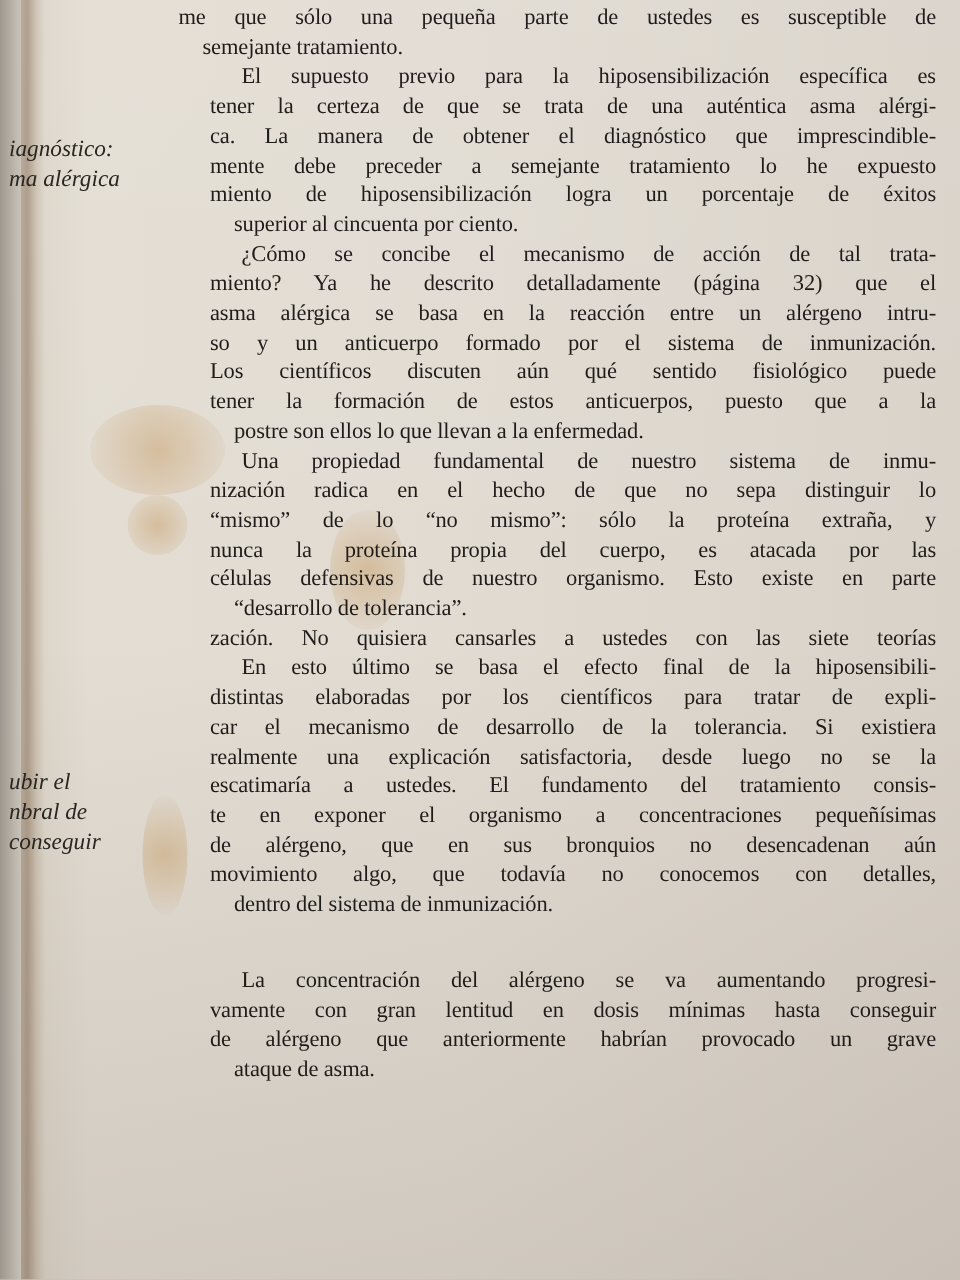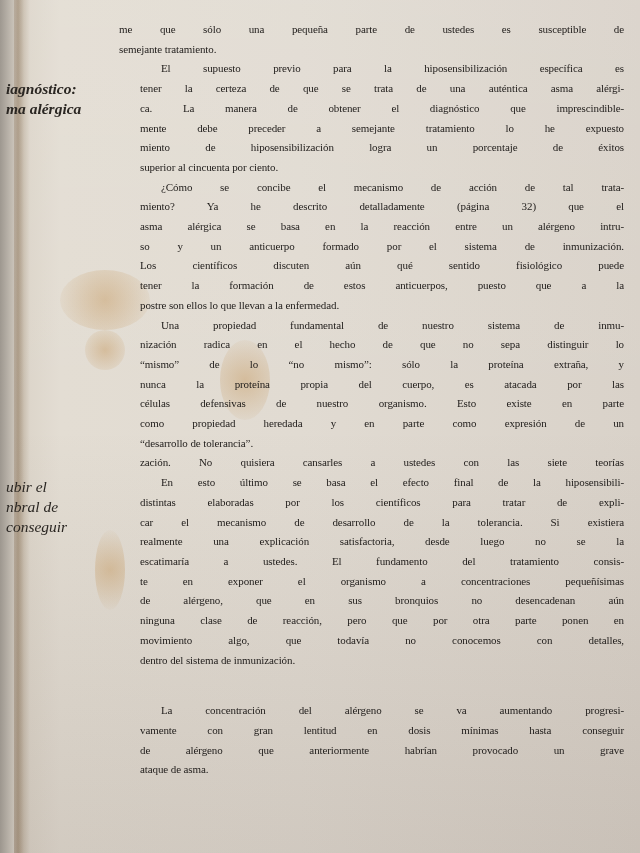--- a/index.html
+++ b/index.html
@@ -45,61 +45,62 @@
     left: 6px;
     width: 100px;
     font-style: italic;
     font-size: 15.5px;
     line-height: 20px;
     color: #2a2622;
   }
   .text-block {
     position: absolute;
     left: 119px;
-    top: 20px;
+    top: 3px;
     width: 505px;
     color: #1f1c1a;
-    font-size: 11px;
+    font-size: 15px;
     line-height: 19.7px;
     letter-spacing: -0.1px;
   }
   .para {
     margin: 0;
     text-align: justify;
     text-align-last: left;
   }
   .para.indent { text-indent: 21px; }
   .line {
     display: block;
     white-space: nowrap;
     text-align: justify;
     text-align-last: justify;
   }
   .line.last {
     text-align-last: left;
+    margin-left: 16px;
   }
 </style>
 </head>
 <body>
 
 <div class="page">
   <div class="prev-page-edge"></div>
   <div class="gutter-shadow"></div>
 
   <div class="stain" style="left:60px;top:270px;width:90px;height:60px;"></div>
   <div class="stain" style="left:85px;top:330px;width:40px;height:40px;"></div>
   <div class="stain" style="left:220px;top:340px;width:50px;height:80px;"></div>
   <div class="stain" style="left:95px;top:530px;width:30px;height:80px;"></div>
 
-  <div class="margin-note" style="top:79px;font-weight:bold;">
+  <div class="margin-note" style="top:90px;">
     <div>iagnóstico:</div>
     <div>ma alérgica</div>
   </div>
 
-  <div class="margin-note" style="top:477px;">
+  <div class="margin-note" style="top:512px;">
     <div>ubir el</div>
     <div>nbral de</div>
     <div>conseguir</div>
   </div>
 
   <div class="text-block">
     <div class="para">
       <span class="line">me que sólo una pequeña parte de ustedes es susceptible de</span>
       <span class="line last">semejante tratamiento.</span>
     </div>
@@ -119,33 +120,31 @@
       <span class="line">Los científicos discuten aún qué sentido fisiológico puede</span>
       <span class="line">tener la formación de estos anticuerpos, puesto que a la</span>
       <span class="line last">postre son ellos lo que llevan a la enfermedad.</span>
     </div>
     <div class="para indent">
       <span class="line" style="padding-left:21px;">Una propiedad fundamental de nuestro sistema de inmu-</span>
       <span class="line">nización radica en el hecho de que no sepa distinguir lo</span>
       <span class="line">“mismo” de lo “no mismo”: sólo la proteína extraña, y</span>
       <span class="line">nunca la proteína propia del cuerpo, es atacada por las</span>
       <span class="line">células defensivas de nuestro organismo. Esto existe en parte</span>
-      <span class="line">como propiedad heredada y en parte como expresión de un</span>
       <span class="line last">“desarrollo de tolerancia”.</span>
     </div>
     <div class="para indent">
       <span class="line">zación. No quisiera cansarles a ustedes con las siete teorías</span>
       <span class="line" style="padding-left:21px;">En esto último se basa el efecto final de la hiposensibili-</span>
       <span class="line">distintas elaboradas por los científicos para tratar de expli-</span>
       <span class="line">car el mecanismo de desarrollo de la tolerancia. Si existiera</span>
       <span class="line">realmente una explicación satisfactoria, desde luego no se la</span>
       <span class="line">escatimaría a ustedes. El fundamento del tratamiento consis-</span>
       <span class="line">te en exponer el organismo a concentraciones pequeñísimas</span>
       <span class="line">de alérgeno, que en sus bronquios no desencadenan aún</span>
-      <span class="line">ninguna clase de reacción, pero que por otra parte ponen en</span>
       <span class="line">movimiento algo, que todavía no conocemos con detalles,</span>
       <span class="line last">dentro del sistema de inmunización.</span>
     </div>
     <div class="para indent">
       <span class="line" style="padding-left:21px;margin-top:31px;">La concentración del alérgeno se va aumentando progresi-</span>
       <span class="line">vamente con gran lentitud en dosis mínimas hasta conseguir</span>
       <span class="line">de alérgeno que anteriormente habrían provocado un grave</span>
       <span class="line last">ataque de asma.</span>
     </div>
   </div>

